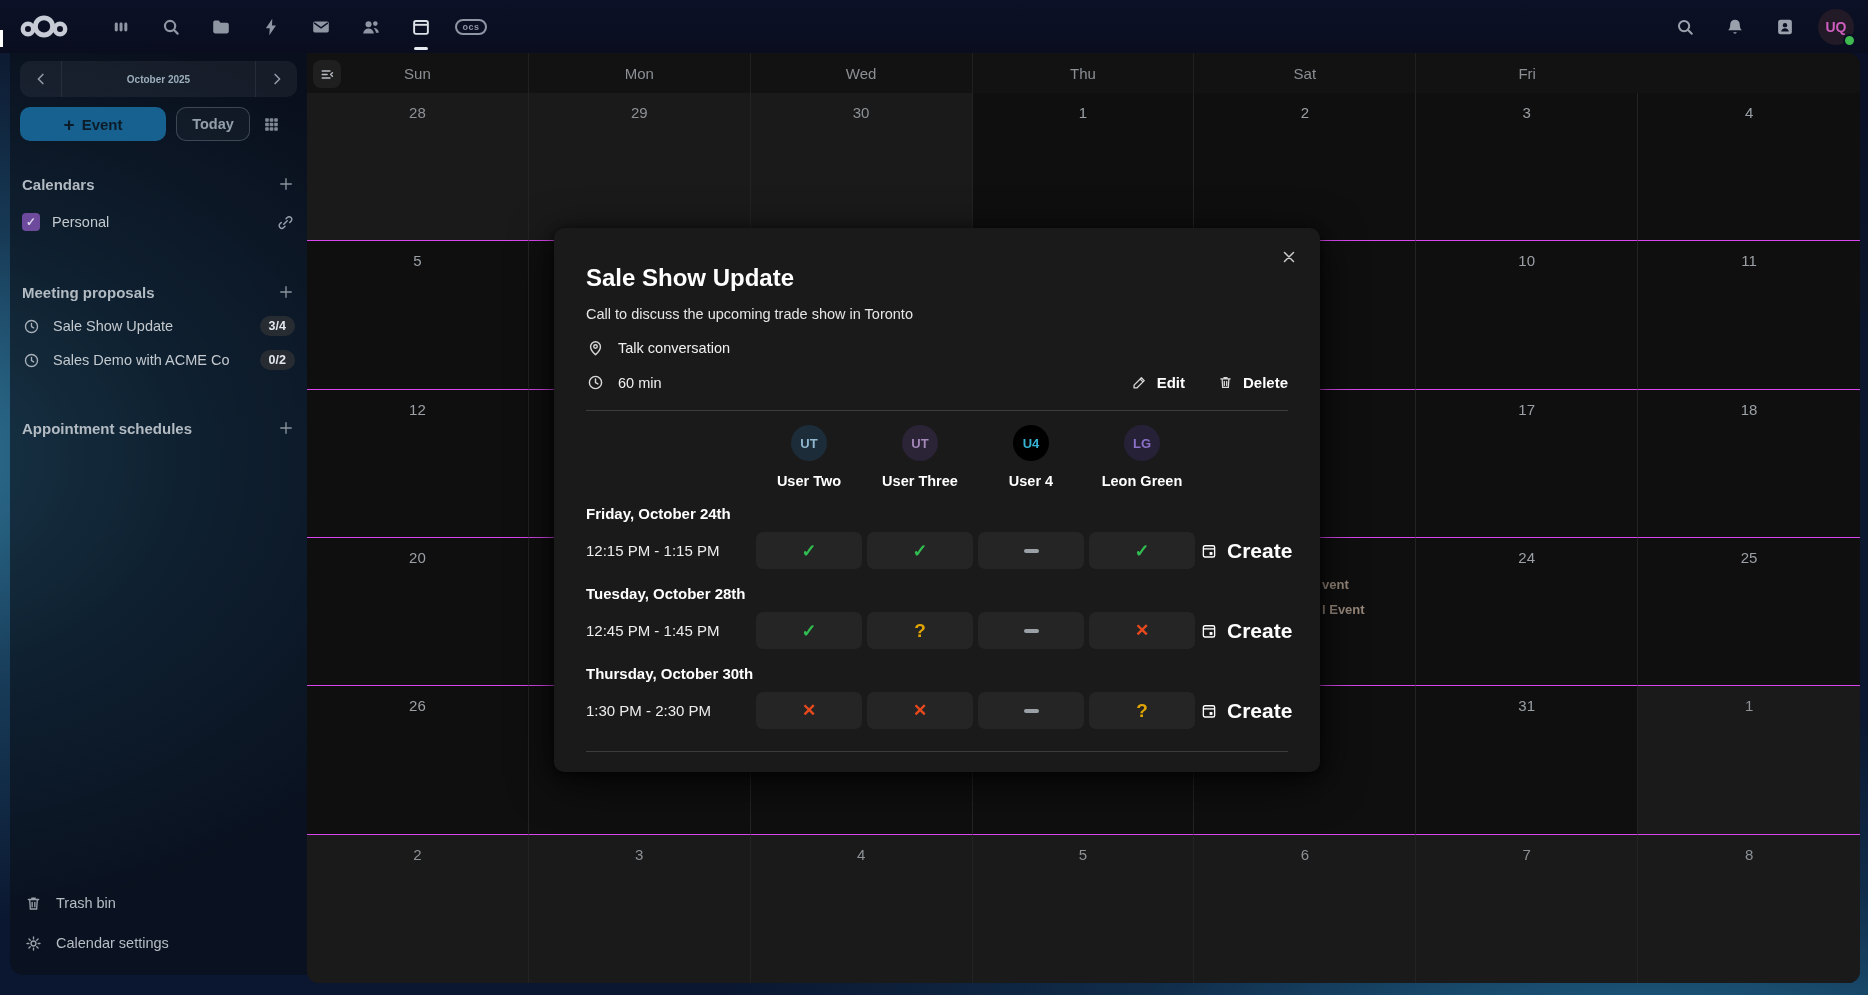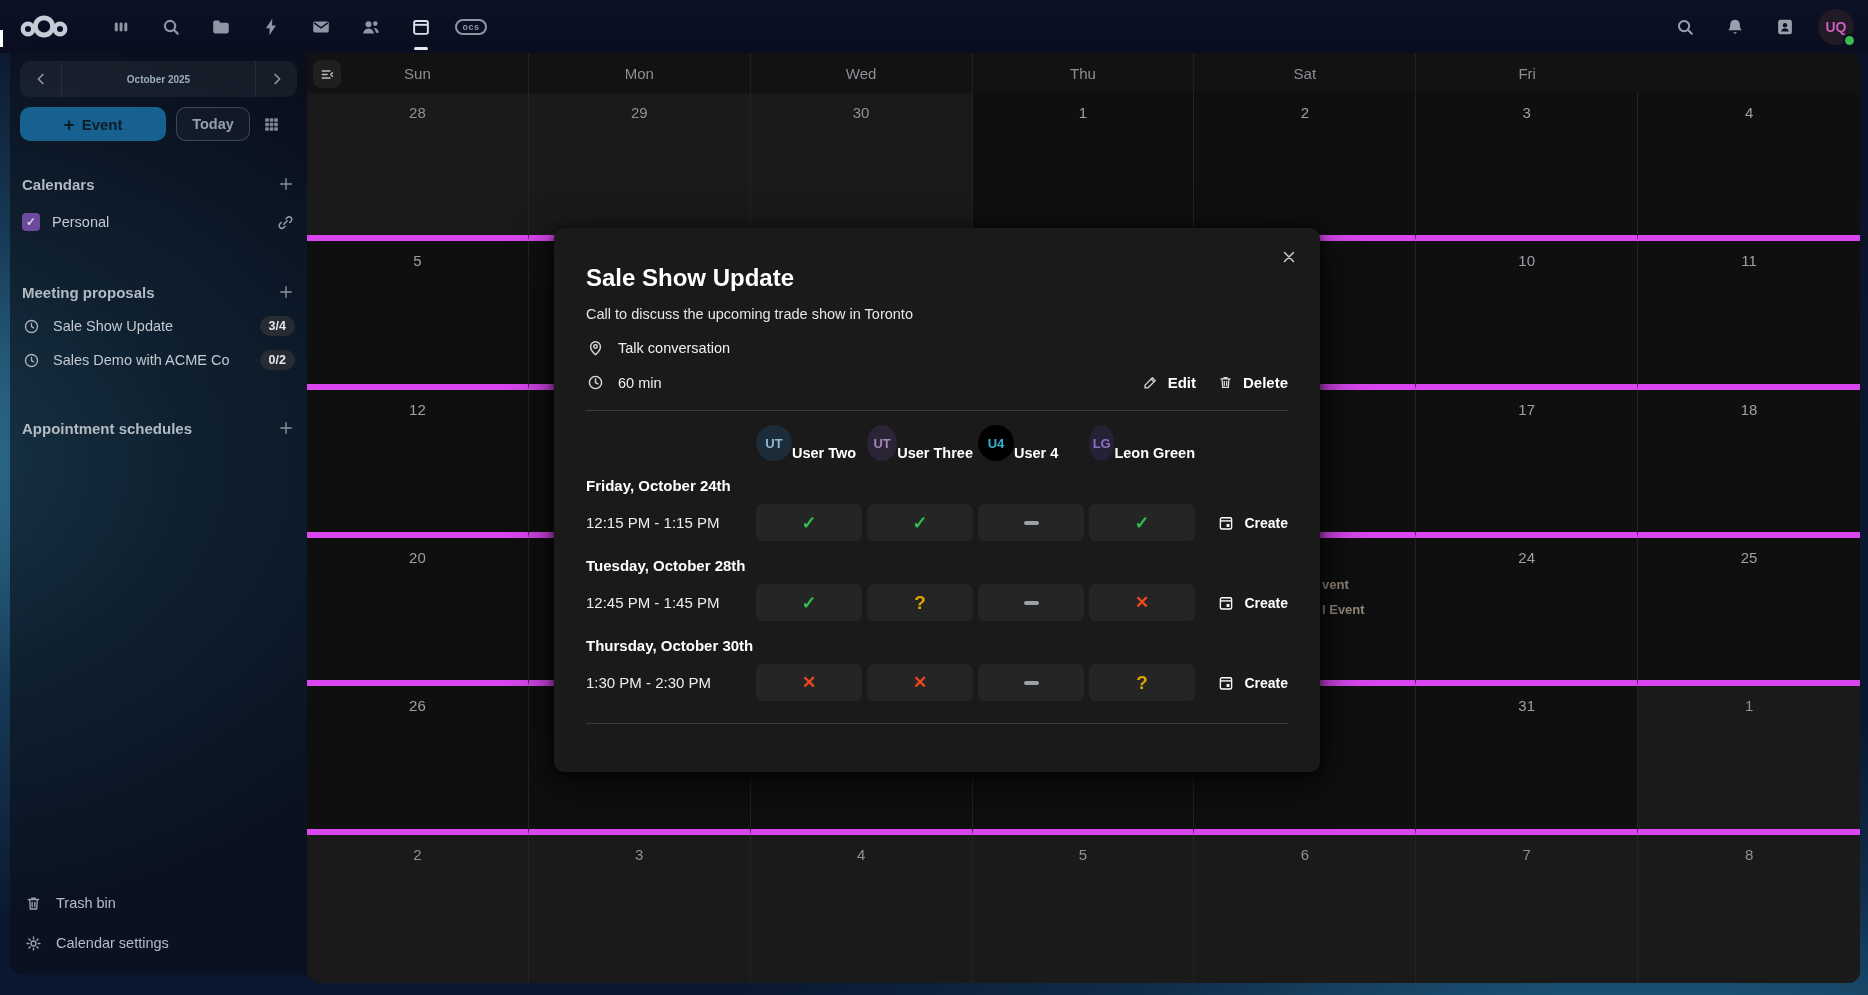--- a/index.html
+++ b/index.html
@@ -81,60 +81,60 @@
     background:#121212; border-radius:0 12px 12px 12px; z-index:5; overflow:hidden; }
   .collapse-btn{ position:absolute; left:6px; top:7px; width:28px; height:28px; border-radius:8px;
     background:#1f1f1f; border:none; color:#b9bec5; cursor:pointer; z-index:8;
     display:flex; align-items:center; justify-content:center; }
   .day-headers{ display:grid; grid-template-columns:repeat(7,1fr); height:40px; }
   .day-name{ display:flex; align-items:center; justify-content:center; font-size:15px; color:#8b8f94;
     border-right:1px solid #202020; }
   .day-name:last-child{ border-right:none; }
   .cal-grid{ display:grid; grid-template-columns:repeat(7,1fr); grid-template-rows:repeat(6,1fr);
     height:890px; }
-  .cell{ background:#0f0f0f; border-right:1px solid #232323; border-bottom:6px solid #d946ef;
+  .cell{ background:#0f0f0f; border-right:1px solid #232323; border-bottom:1px solid #d946ef;
     display:flex; justify-content:center; cursor:pointer; }
   .cell:nth-child(7n){ border-right:none; }
   .cell:nth-child(n+36){ border-bottom:none; }
   .cell.out{ background:#1a1a1a; }
   .cell .num{ margin-top:11px; font-size:15px; color:#9aa0a5; }
   .cell.out .num{ color:#8d9297; }
   .evt-frag{ position:absolute; font-size:13px; font-weight:bold; color:#97887b; z-index:6; cursor:pointer; white-space:nowrap;}
 
   
   .modal{ position:absolute; left:554px; top:228px; width:766px; height:544px; background:#1a1a1a;
     border-radius:10px; box-shadow:0 10px 44px rgba(0,0,0,.75), 0 2px 10px rgba(0,0,0,.6);
     z-index:50; padding:26px 32px 18px 32px; color:#ececec; }
   .modal-close{ position:absolute; right:14px; top:12px; width:34px; height:34px; background:none;
     border:none; color:#cfcfcf; cursor:pointer; display:flex; align-items:center; justify-content:center; }
   .m-title{ font-size:24px; font-weight:bold; color:#fff; margin-top:10px; }
   .m-desc{ font-size:14.5px; color:#e6e6e6; margin-top:14px; }
   .m-row{ display:flex; align-items:center; gap:13px; margin-top:16px; font-size:14.5px; color:#f0f0f0;}
   .m-row svg{ color:#d9d9d9; flex:none; }
-  .m-actions{ margin-left:auto; display:flex; align-items:center; gap:21px; }
+  .m-actions{ margin-left:auto; display:flex; align-items:center; gap:32px; }
   .m-act{ display:flex; align-items:center; gap:9px; background:none; border:none; color:#fff;
     font-weight:bold; font-size:15px; cursor:pointer; font-family:inherit; }
   .m-hr{ border:none; border-top:1px solid #3c3c3c; margin:18px 0 0 0; }
   .att-row{ display:flex; margin-top:14px; }
   .att-spacer{ width:170px; flex:none; }
-  .att-col{ width:106px; margin-right:5px; flex:none; display:flex; flex-direction:row; align-items:flex-end; }
+  .att-col{ width:106px; margin-right:5px; flex:none; display:flex; flex-direction:column; align-items:center; }
   .att-avatar{ width:36px; height:36px; border-radius:50%; display:flex; align-items:center;
     justify-content:center; font-size:13px; font-weight:bold; }
   .att-name{ margin-top:12px; font-size:14.5px; font-weight:bold; color:#fff; white-space:nowrap; }
   .grp-date{ font-size:15px; font-weight:bold; color:#fff; margin-top:16px; }
   .slot-row{ display:flex; align-items:center; margin-top:10px; }
   .slot-time{ width:170px; flex:none; font-size:15px; color:#ededed; }
   .st-cell{ width:106px; height:37px; margin-right:5px; flex:none; background:#252525; border-radius:7px;
     display:flex; align-items:center; justify-content:center; font-weight:bold; font-size:18px; }
   .st-yes{ color:var(--yes,#2fbe4f); }
   .st-maybe{ color:var(--maybe,#e0a500); font-size:19px; }
   .st-no{ color:var(--no,#e8491d); font-size:17px; }
   .dash{ width:15px; height:4px; border-radius:2px; background:var(--none,#9aa0a6); }
   .create-btn{ margin-left:auto; display:flex; align-items:center; gap:9px; background:none; border:none;
-    color:#fff; font-weight:bold; font-size:14px; cursor:pointer; font-family:inherit; }
+    color:#fff; font-weight:bold; font-size:21px; cursor:pointer; font-family:inherit; }
 </style>
 </head>
 <body>
 
 <div class="stage">
   <div class="white-sliver"></div>
 
   <header class="topbar">
     <div class="logo">
       <svg width="52" height="28" viewBox="0 0 52 28">

